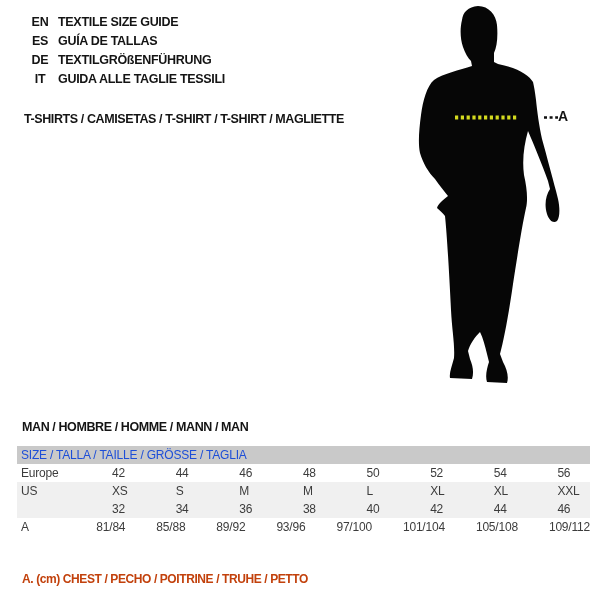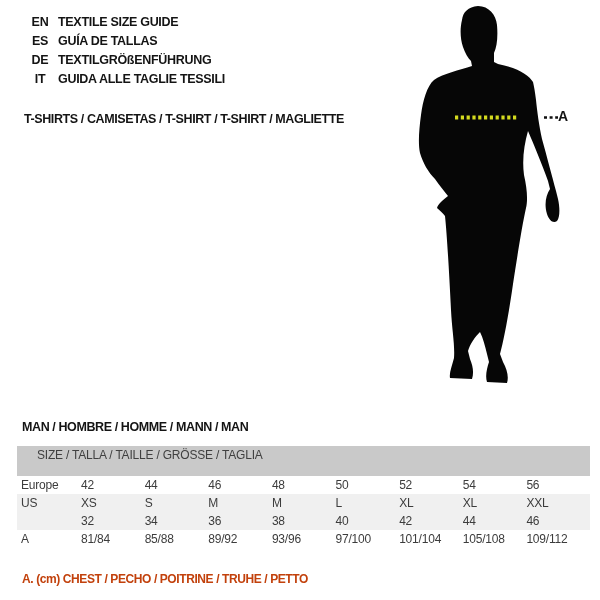--- a/index.html
+++ b/index.html
@@ -39,26 +39,26 @@
 
   
   .section-title {
     position:absolute; left:22px; top:420px;
     font-weight:bold; font-size:12.5px; letter-spacing:-0.4px; color:#141414; white-space:nowrap;
   }
 
   
   .size-table { position:absolute; left:17px; top:446px; width:573px; }
   .st-header {
-    height:30px; line-height:18px;
+    height:18px; line-height:18px;
     background:var(--header-bg, #c9c9c9);
-    color:#404040; font-size:12px; padding-left:20px;
+    color:#1d4ed8; font-size:12px; padding-left:4px;
     letter-spacing:-0.2px; white-space:nowrap;
   }
-  .st-row { display:flex; height:18px; line-height:18px; font-size:12px; color:#3c3c3c; }
+  .st-row { display:flex; height:18px; line-height:18px; font-size:12px; color:#3c3c3c;gap:31px; }
   .st-row.shaded { background:var(--band-bg, #f0f0f0); }
   .st-label { width:64px; padding-left:4px; letter-spacing:-0.2px; }
   .st-cell { flex:1; text-align:left; letter-spacing:-0.2px; }
 
   
   .footnote {
     position:absolute; left:22px; top:572px;
     font-weight:bold; font-size:12px; letter-spacing:-0.4px; color:#c2410c; white-space:nowrap;
   }
 </style>

